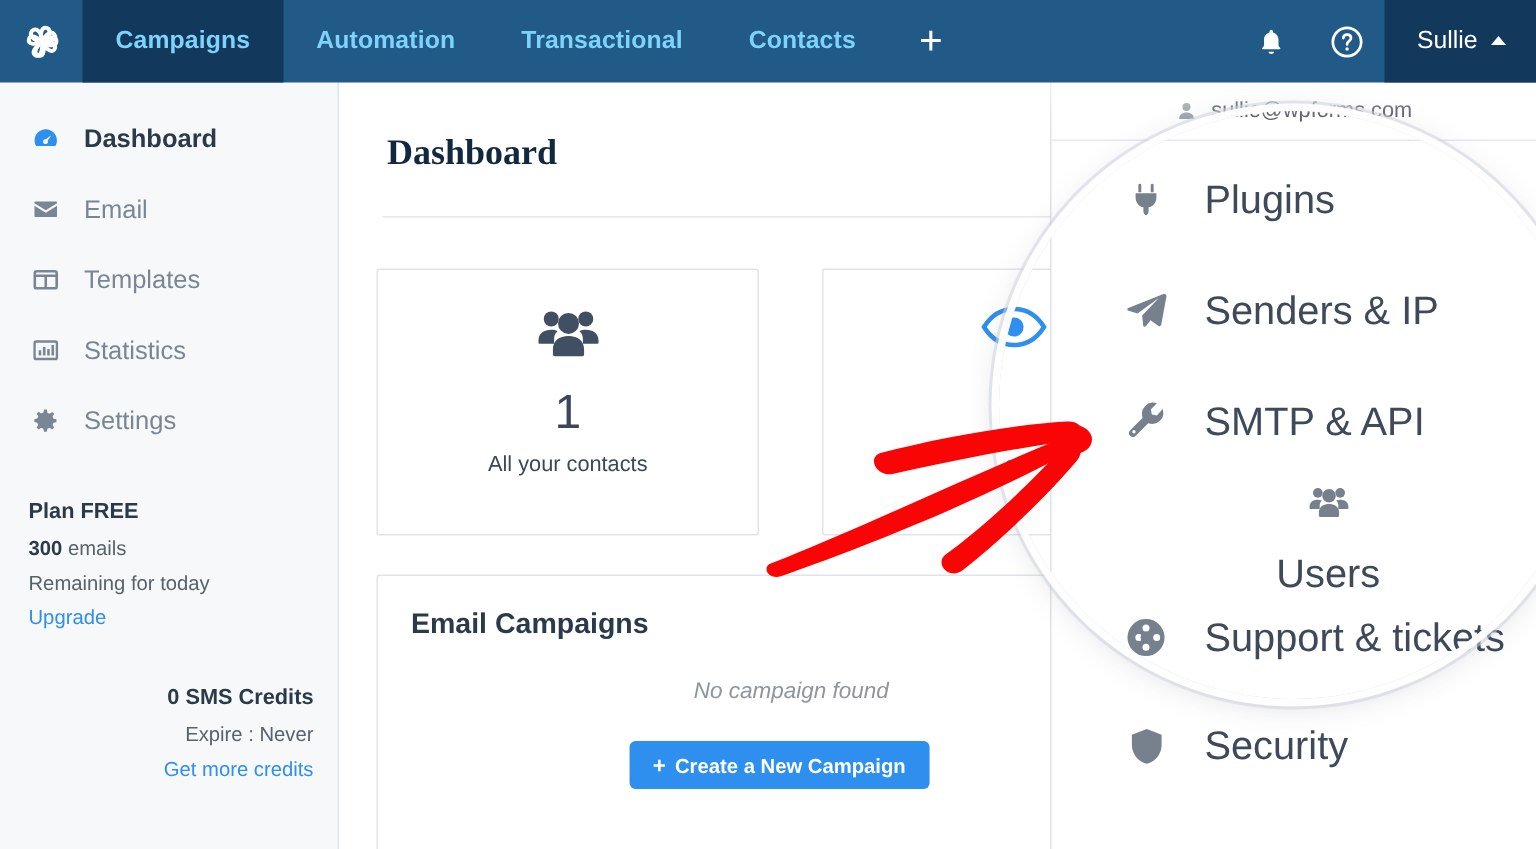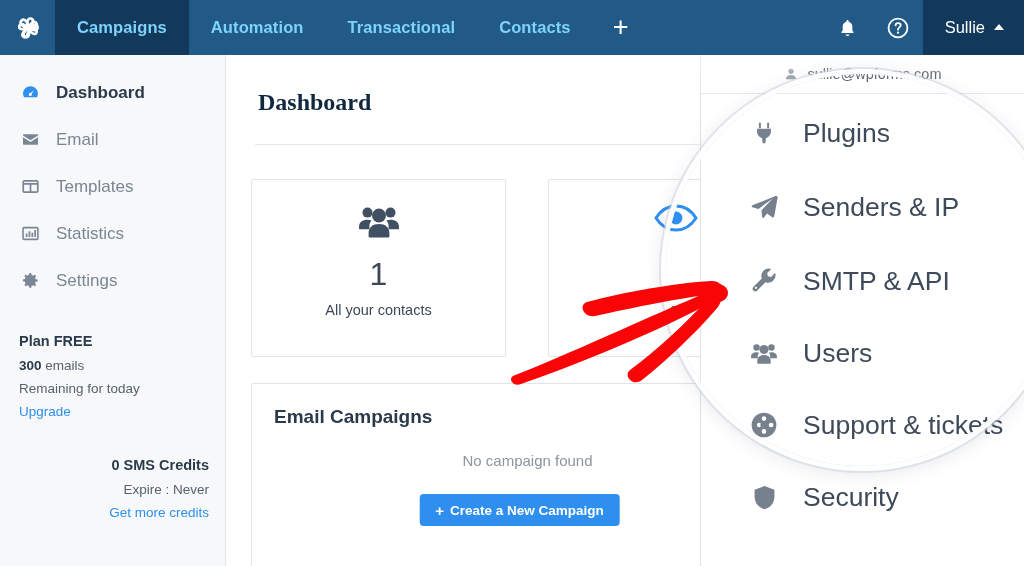--- a/index.html
+++ b/index.html
@@ -79,21 +79,21 @@
   .stat-num{position:absolute;left:0;right:0;top:76px;text-align:center;font-size:32px;color:#3c4858;}
   .stat-lbl{position:absolute;left:0;right:0;top:122px;text-align:center;font-size:14.5px;color:#3c4858;}
   #opens-ico{color:#2e8fef;}
   #opens-lbl{top:122px;font-size:12px;color:#3c4858;}
 
   #campaigns-panel{
     position:absolute;left:25px;top:328px;width:537px;height:215px;
     border:1px solid #dfe4ea;background:#fff;box-sizing:border-box;border-radius:2px;
   }
   #campaigns-title{position:absolute;left:22px;top:22px;font-size:19px;font-weight:bold;color:#2b3a4a;}
-  #no-campaign{position:absolute;left:16px;right:0;top:68px;text-align:center;font-size:15px;color:#8d959d;}
+  #no-campaign{position:absolute;left:16px;right:0;top:68px;text-align:center;font-size:15px;font-style:italic;color:#8d959d;}
   #create-btn{
     position:absolute;left:50%;transform:translateX(-50%);top:110px;
     background:#2e8fef;color:#fff;border:none;border-radius:4px;
     height:32px;padding:0 16px;font-size:13.5px;font-weight:bold;cursor:pointer;
     display:flex;align-items:center;gap:6px;font-family:inherit;white-space:nowrap;
   }
   #create-btn .plus{font-size:15px;font-weight:bold;line-height:1;}
 
   
   #dropdown{
@@ -316,21 +316,21 @@
 
   <div class="dd-item" style="top:196px;">
     <span class="dd-ico">
       <svg width="27" height="27" viewBox="0 0 24 24" fill="currentColor" aria-hidden="true">
         <path d="M21.4 4.2a6.6 6.6 0 0 1-8.5 8.4L5.5 20a2.3 2.3 0 1 1-3.3-3.3l7.4-7.4a6.6 6.6 0 0 1 8.4-8.5l-3.6 3.6.6 3 3 .6zM4.4 18.6a1 1 0 1 0 0-2 1 1 0 0 0 0 2z"></path>
       </svg>
     </span>
     <span class="dd-label">SMTP &amp; API</span>
   </div>
 
-  <div class="dd-item" style="top:268px;">
+  <div class="dd-item" style="top:268px;flex-direction:column;">
     <span class="dd-ico">
       <svg width="28" height="22" viewBox="0 0 42 34" fill="currentColor" aria-hidden="true">
         <circle cx="9.5" cy="8.6" r="5"></circle>
         <circle cx="32.5" cy="8.6" r="5"></circle>
         <path d="M1 22.8c0-4.4 3.6-7 8.5-7 1.6 0 3 .3 4.2.8-1.5 1.4-2.3 3.2-2.3 5.4v3.2H1.7a.7.7 0 0 1-.7-.7z"></path>
         <path d="M41 22.8c0-4.4-3.6-7-8.5-7-1.6 0-3 .3-4.2.8 1.5 1.4 2.3 3.2 2.3 5.4v3.2h9.7a.7.7 0 0 0 .7-.7z"></path>
         <circle cx="21" cy="11.6" r="7"></circle>
         <path d="M21 20c-6.4 0-10.4 3.4-10.4 8.9v3.4a1.2 1.2 0 0 0 1.2 1.2h18.4a1.2 1.2 0 0 0 1.2-1.2v-3.4C31.4 23.4 27.4 20 21 20z"></path>
       </svg>
     </span>

